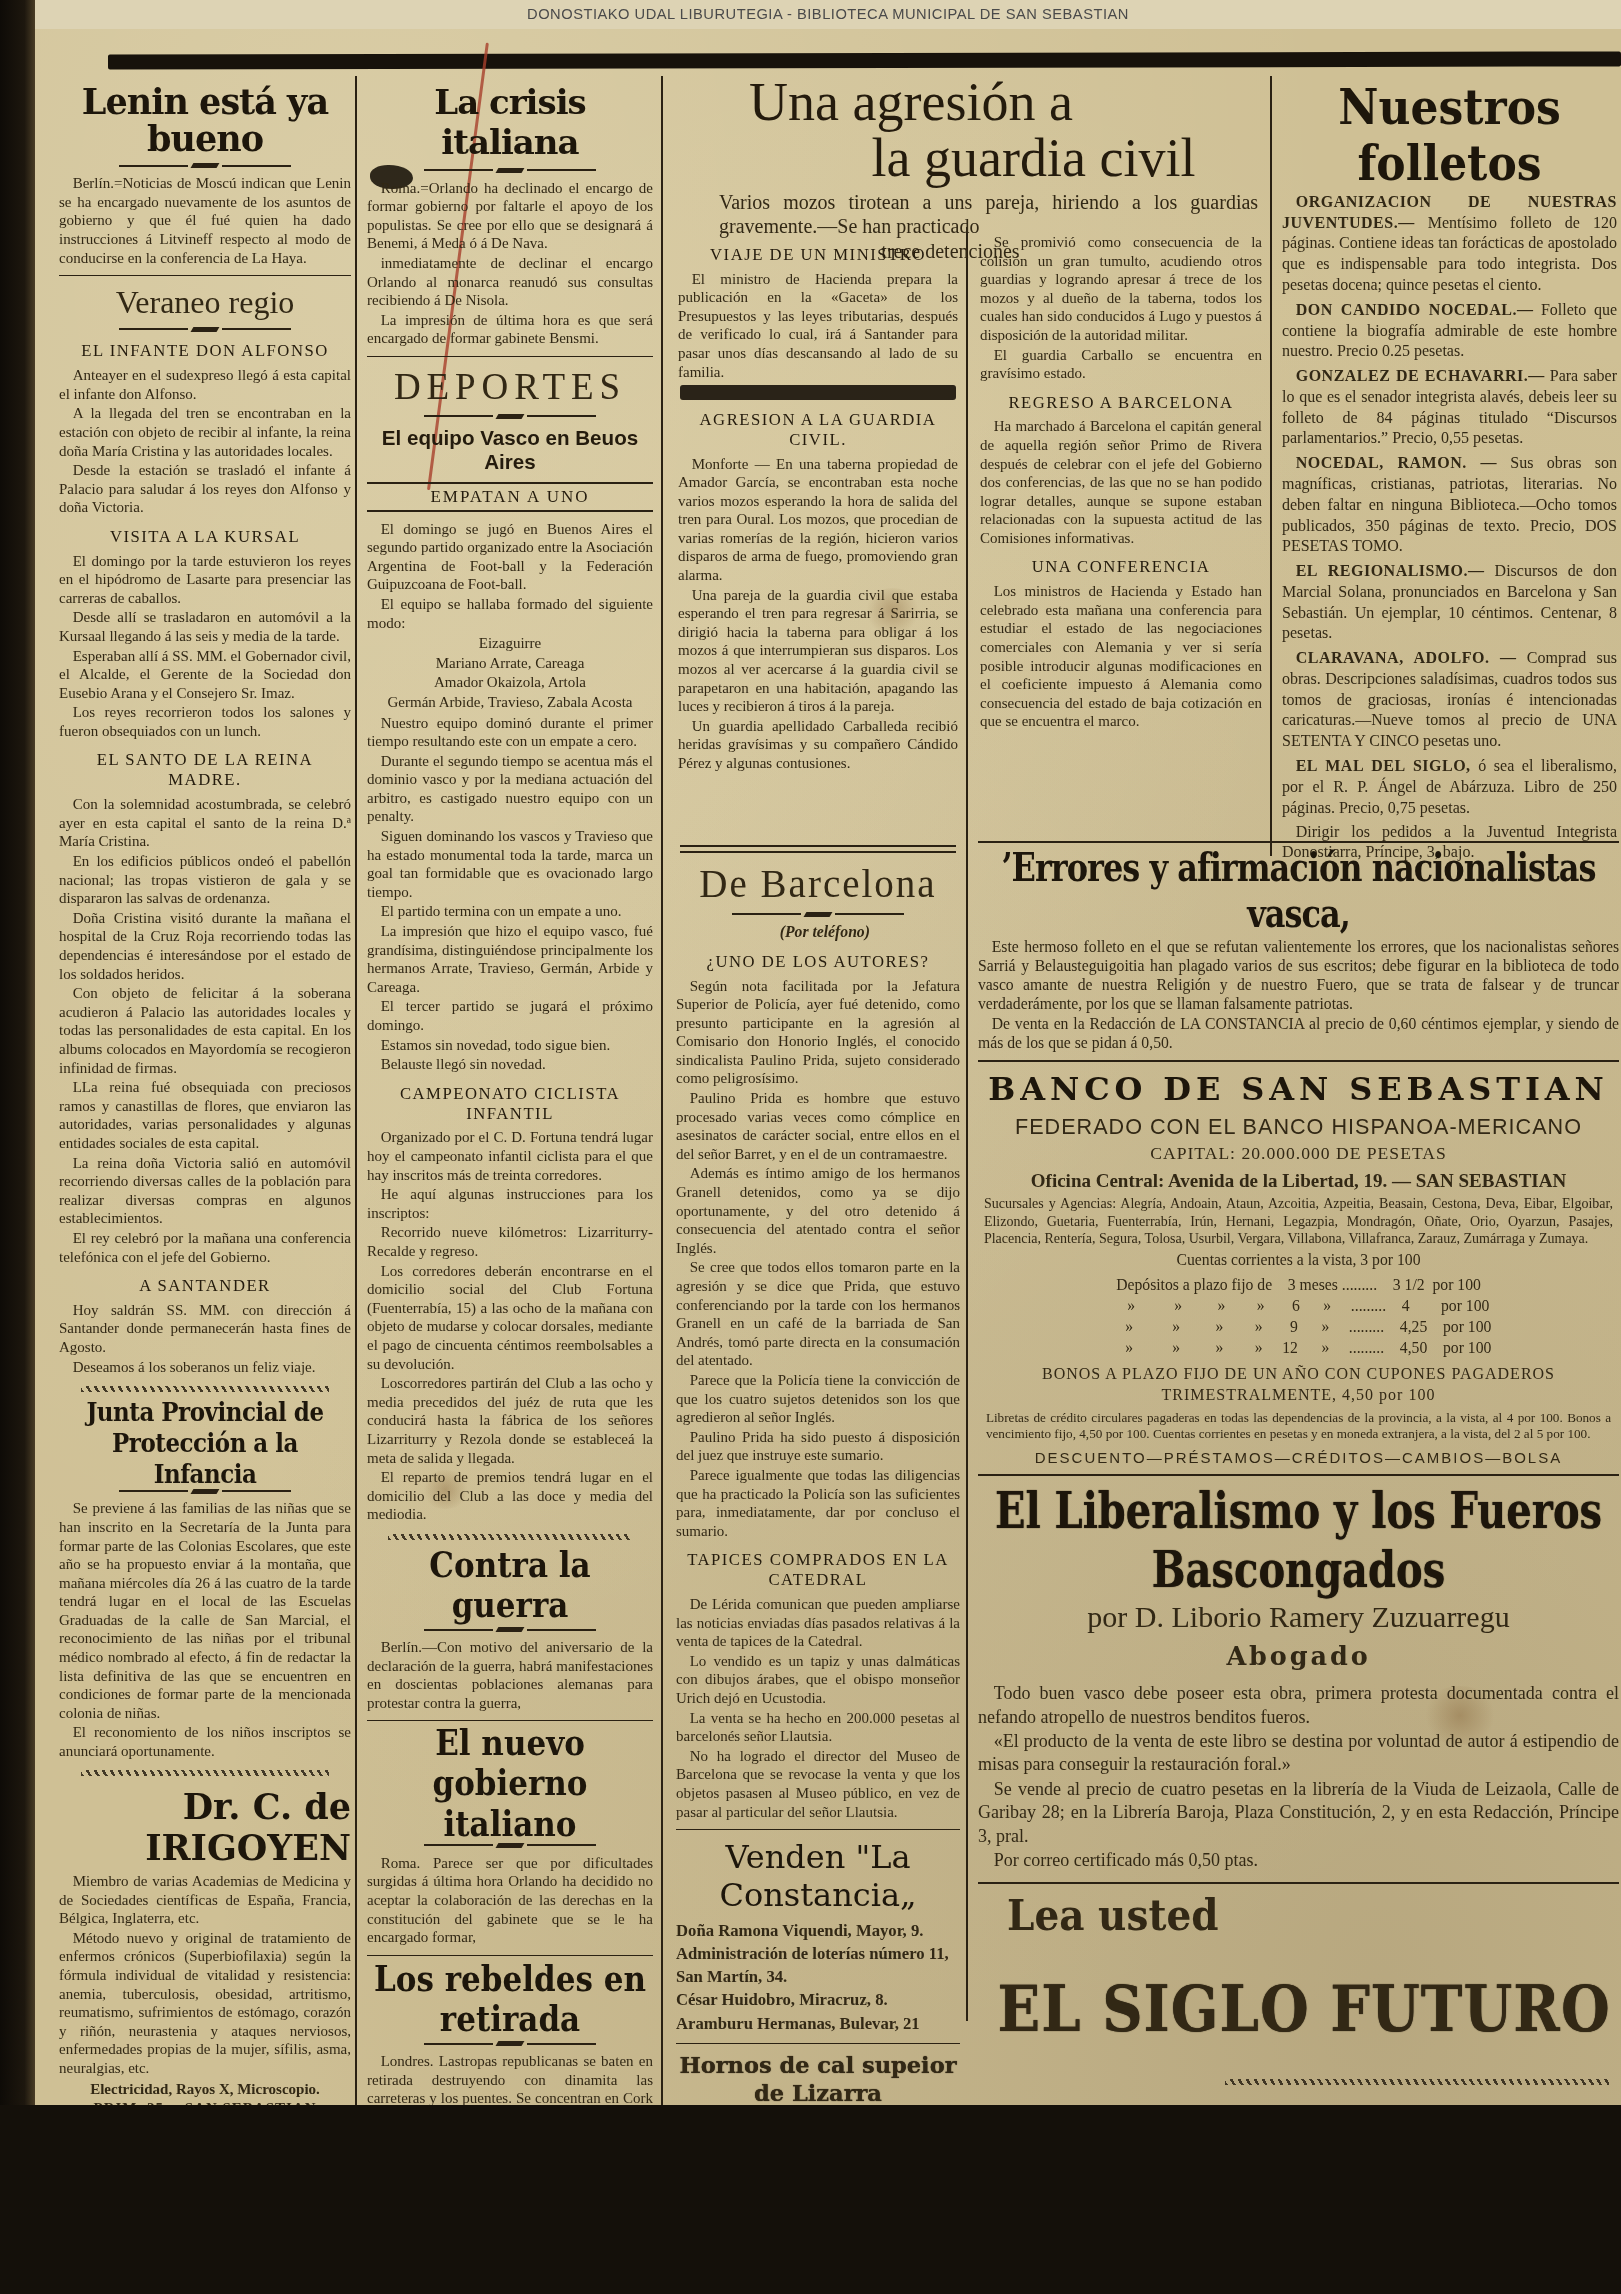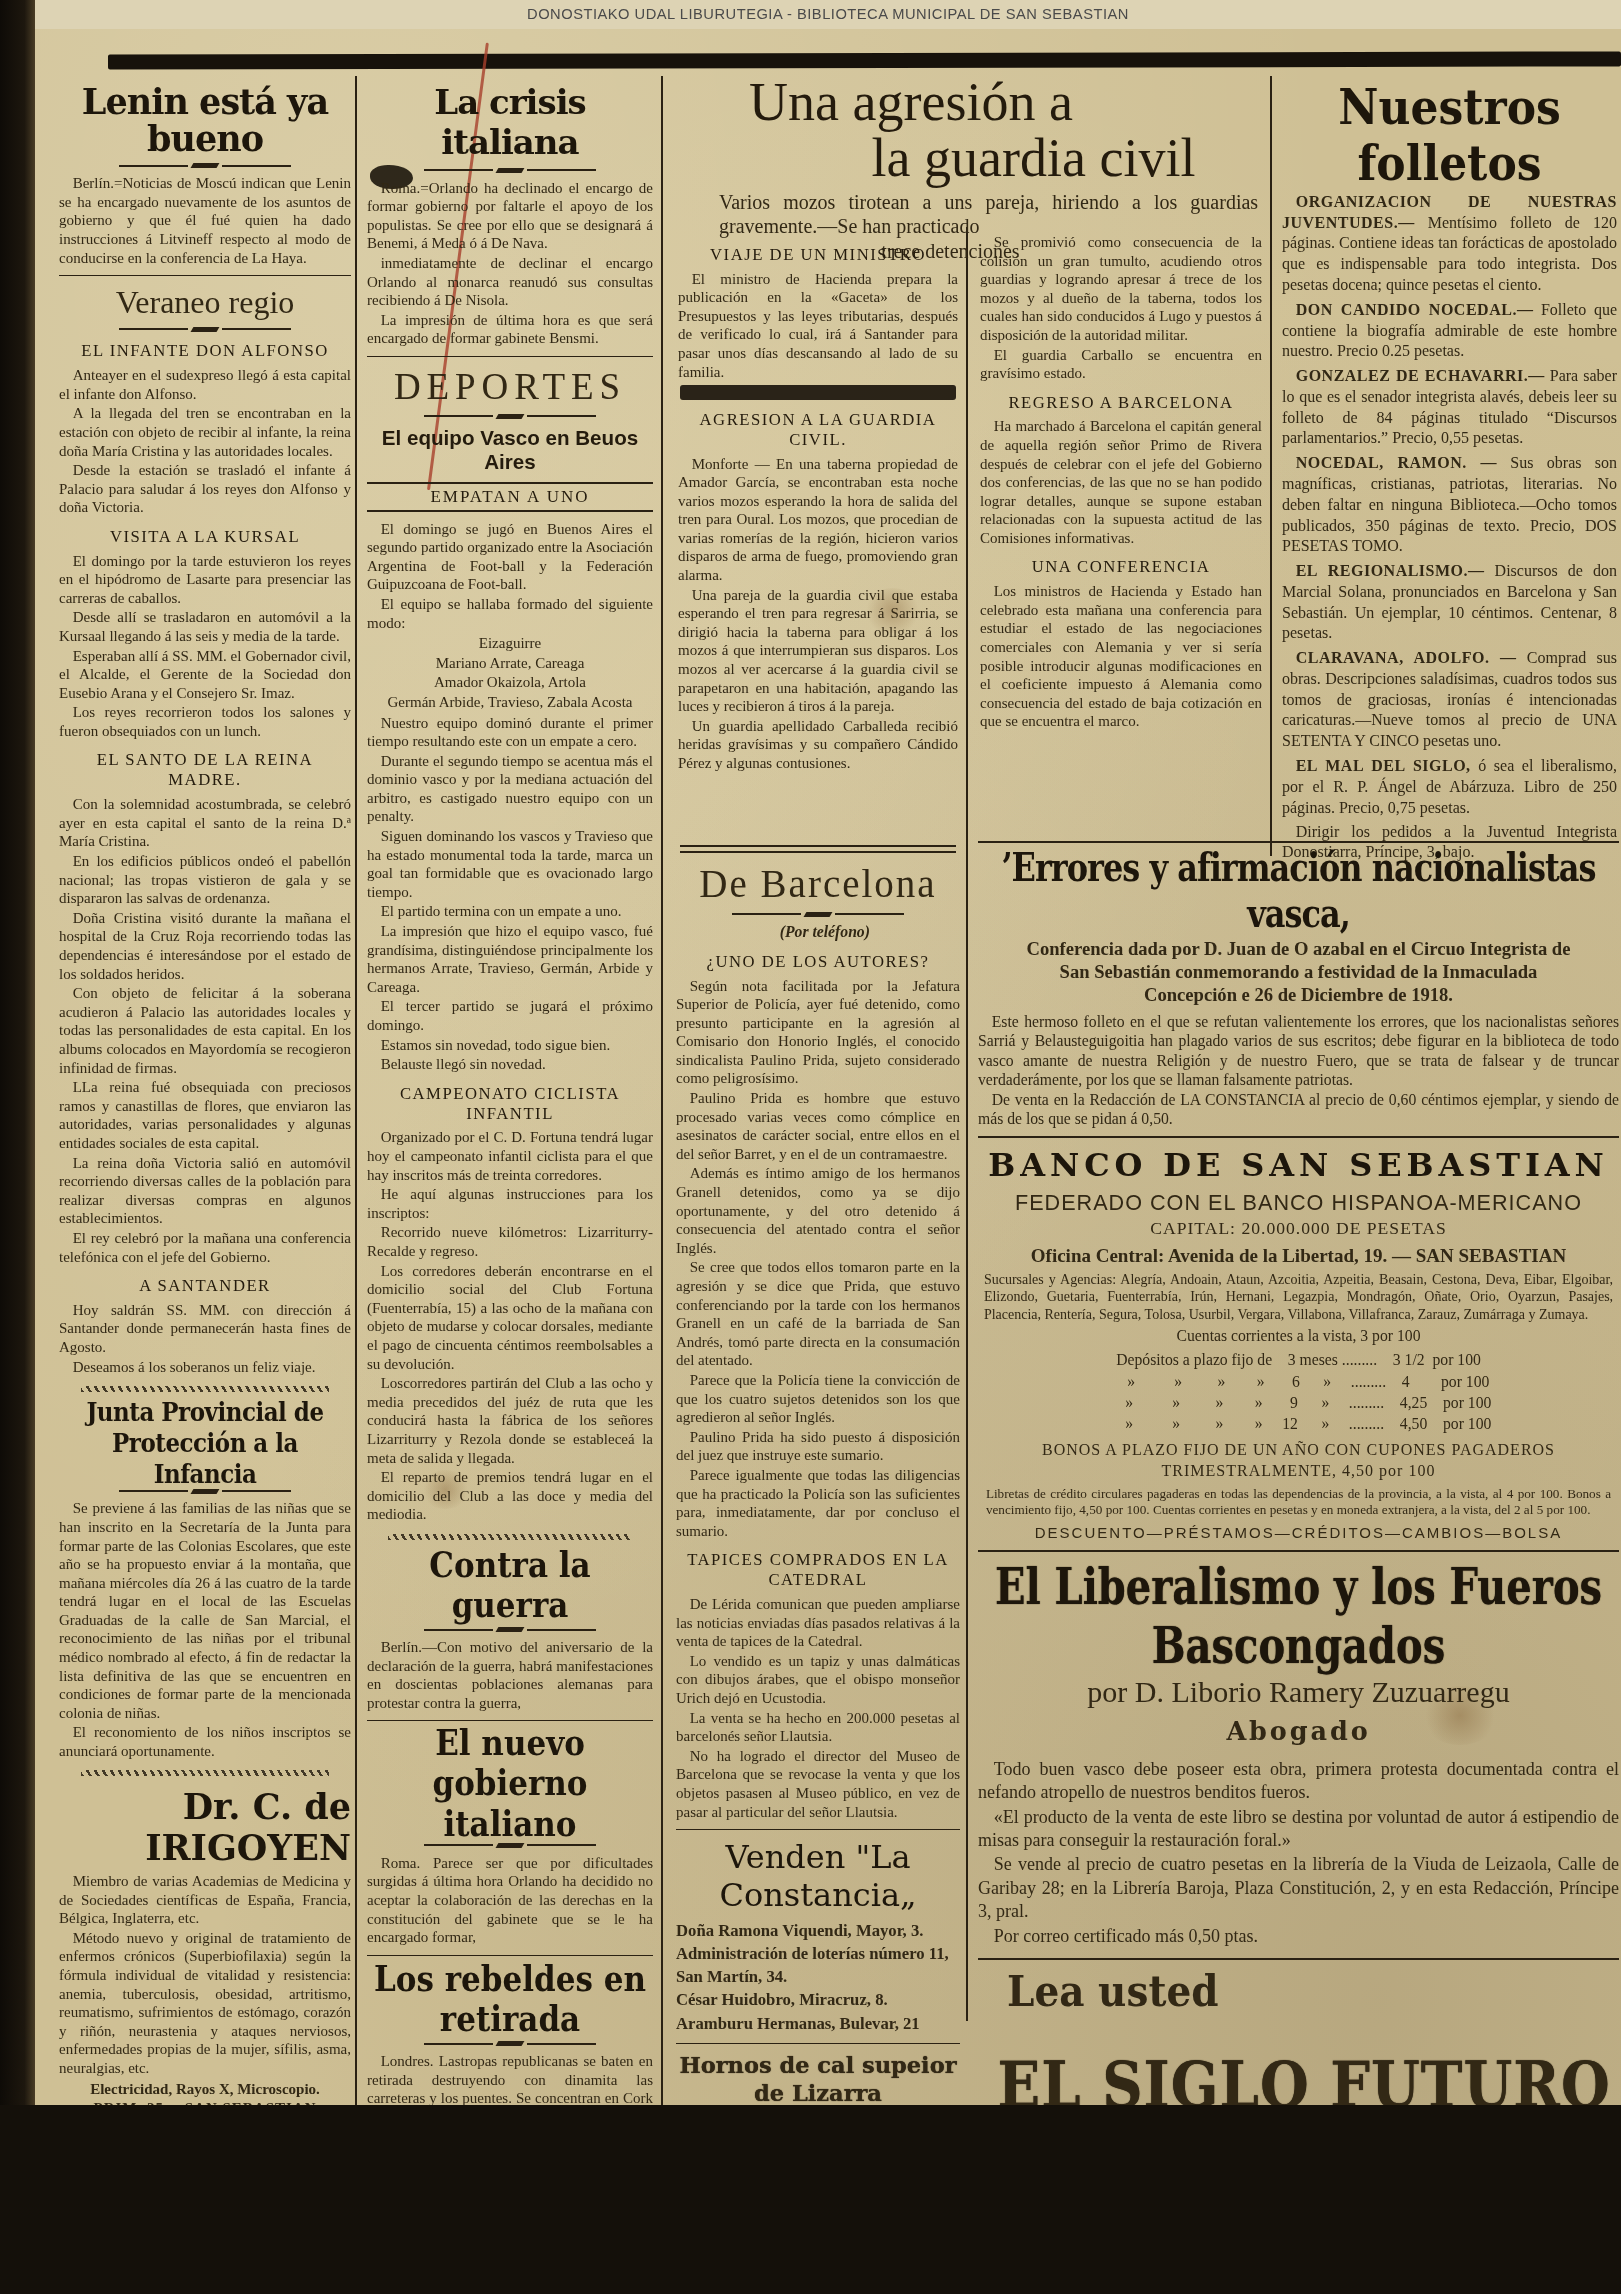--- a/index.html
+++ b/index.html
@@ -308,21 +308,21 @@
     <div class="paras" style="font-size:14.7px">
         <p>De Lérida comunican que pueden ampliarse las noticias enviadas días pasados relativas á la venta de tapices de la Catedral.</p>
         <p>Lo vendido es un tapiz y unas dalmáticas con dibujos árabes, que el obispo monseñor Urich dejó en Ucustodia.</p>
         <p>La venta se ha hecho en 200.000 pesetas al barcelonés señor Llautsia.</p>
         <p>No ha logrado el director del Museo de Barcelona que se revocase la venta y que los objetos pasasen al Museo público, en vez de pasar al particular del señor Llautsia.</p>
       </div>
     <div class="hairline"></div>
 
     <h2 class="display constancia-title">Venden "La Constancia„</h2>
     <div class="paras">
-        <p class="constancia-line">Doña Ramona Viquendi, Mayor, 3.</p>
+        <p class="constancia-line">Doña Ramona Viquendi, Mayor, 9.</p>
         <p class="constancia-line">Administración de loterías número 11, San Martín, 34.</p>
         <p class="constancia-line">César Huidobro, Miracruz, 8.</p>
         <p class="constancia-line">Aramburu Hermanas, Bulevar, 21</p>
       </div>
     <div class="hairline"></div>
 
     <p class="hornos-1">Hornos de cal supeior de Lizarra</p>
     <p class="hornos-2">(GUIPUZCOA)</p>
     <p class="hornos-3">Unica en su clase en España</p>
   </section>
@@ -337,21 +337,20 @@
         <p><span class="lead">EL REGIONALISMO.—</span> Discursos de don Marcial Solana, pronunciados en Barcelona y San Sebastián. Un ejemplar, 10 céntimos. Centenar, 8 pesetas.</p>
         <p><span class="lead">CLARAVANA, ADOLFO. —</span> Comprad sus obras. Descripciones saladísimas, cuadros todos sus tomos de graciosas, ironías é intencionadas caricaturas.—Nueve tomos al precio de UNA SETENTA Y CINCO pesetas uno.</p>
         <p><span class="lead">EL MAL DEL SIGLO,</span> ó sea el liberalismo, por el R. P. Ángel de Abárzuza. Libro de 250 páginas. Precio, 0,75 pesetas.</p>
       </div>
     <p style="font-size:16px">Dirigir los pedidos a la Juventud Integrista Donostiarra, Príncipe, 3, bajo.</p>
   </section>
 
   <section class="col" style="left:978px;top:841px;width:641px">
     <div style="border-top:2px solid #2a2113"></div>
     <h1 class="display errores-title">’Errores y afirmación nacionalistas vasca,</h1>
-    <p class="errores-sub">Conferencia dada por D. Juan de O azabal en el Circuo Integrista de San Sebastián conmemorando a festividad de la Inmaculada Concepción e 26 de Diciembre de 1918.</p>
     <div class="paras">
         <p class="errores-p">Este hermoso folleto en el que se refutan valientemente los errores, que los nacionalistas señores Sarriá y Belausteguigoitia han plagado varios de sus escritos; debe figurar en la biblioteca de todo vasco amante de nuestra Religión y de nuestro Fuero, que se trata de falsear y de truncar verdaderámente, por los que se llaman falsamente patriotas.</p>
         <p class="errores-p">De venta en la Redacción de LA CONSTANCIA al precio de 0,60 céntimos ejemplar, y siendo de más de los que se pidan á 0,50.</p>
       </div>
 
     <div class="banco">
       <h2 class="display banco-title">BANCO DE SAN SEBASTIAN</h2>
       <p class="banco-fed">FEDERADO CON EL BANCO HISPANOA-MERICANO</p>
       <p class="banco-cap">CAPITAL: 20.000.000 DE PESETAS</p>
       <p class="banco-ofi">Oficina Central: Avenida de la Libertad, 19. — SAN SEBASTIAN</p>

